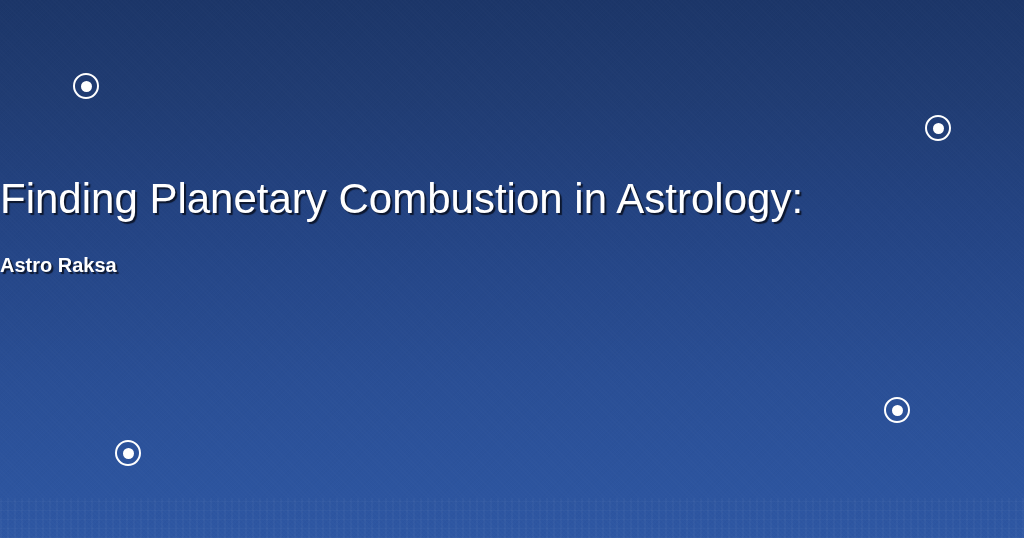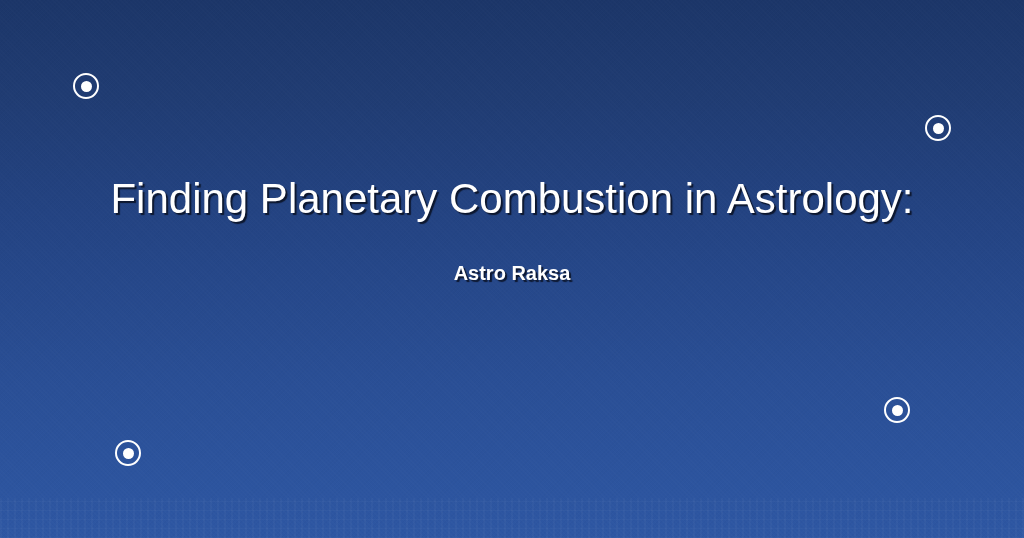--- a/index.html
+++ b/index.html
@@ -36,37 +36,37 @@
       repeating-linear-gradient(90deg, rgba(255,255,255,0.05) 0px, rgba(255,255,255,0.05) 2px, rgba(0,0,0,0) 2px, rgba(0,0,0,0) 7px),
       repeating-linear-gradient(0deg, rgba(255,255,255,0.045) 0px, rgba(255,255,255,0.045) 1px, rgba(0,0,0,0) 1px, rgba(0,0,0,0) 9px);
   }
 
   
   #text-block {
     position: absolute;
     left: 0;
     right: 0;
     top: 168px;
-    text-align: center;
+    text-align: left;
     z-index: 4;
   }
   #title {
     margin: 0;
     padding: 0;
     font-size: 42px;
     font-weight: 400;
     line-height: 62px;
     color: #ffffff;
     letter-spacing: 0px;
     text-shadow: 2px 2px 1px rgba(8,12,26,0.80);
     white-space: nowrap;
   }
   #title .title-line { display: block; }
   #subtitle {
-    margin: 8px;
+    margin: 0;
     padding: 23px 0 0 0;
     font-size: 20px;
     font-weight: 700;
     line-height: 24px;
     color: #ffffff;
     text-shadow: 2px 2px 1px rgba(8,12,26,0.80);
   }
 
   
   .ring-marker {

